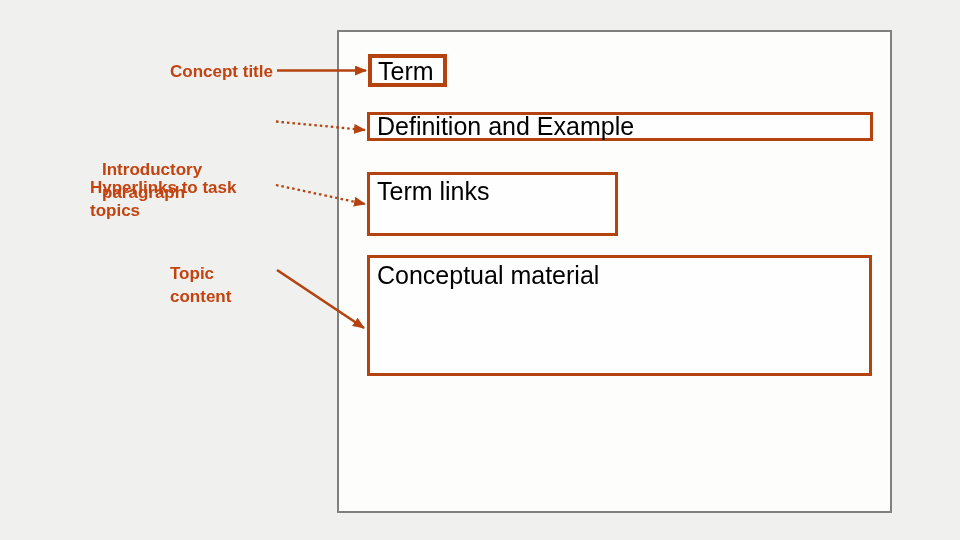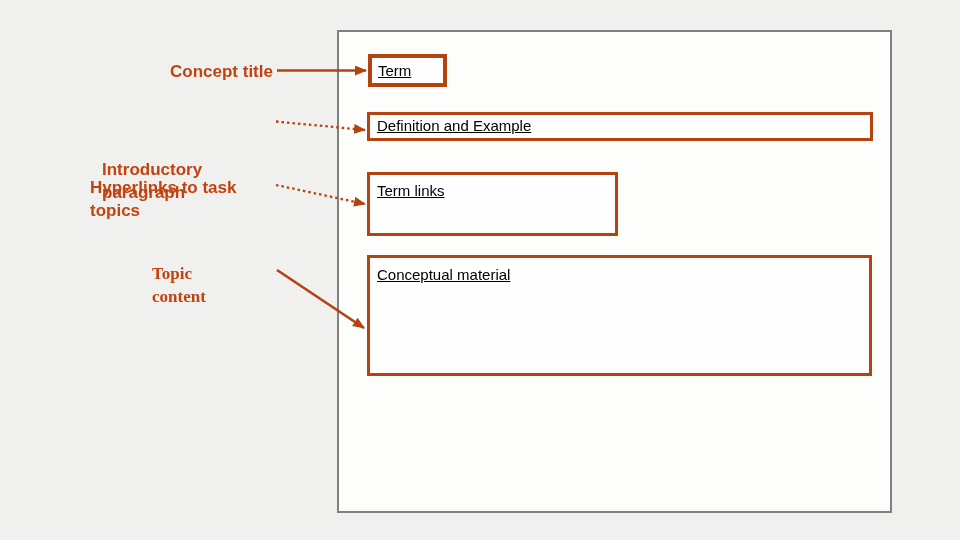--- a/index.html
+++ b/index.html
@@ -23,41 +23,41 @@
     position:absolute;left:337px;top:30px;width:555px;height:483px;
     box-sizing:border-box;border:2px solid var(--panel-border);
     background:var(--panel-bg);
   }
 
   .box{
     position:absolute;box-sizing:border-box;
     border:3px solid var(--accent);
     background:#fefefe;
     color:var(--box-text);
-    font-size:15px;line-height:24px;text-decoration:underline;
+    font-size:25px;line-height:24px;
   }
   .box-term{left:368px;top:54px;width:79px;height:33px;border-width:4px;
     display:flex;align-items:center;padding-left:6px;}
   .box-definition{left:367px;top:112px;width:506px;height:29px;
     display:flex;align-items:flex-end;padding-left:7px;}
   .box-tasklinks{left:367px;top:172px;width:251px;height:64px;
     padding:4px 0 0 7px;}
   .box-conceptual{left:367px;top:255px;width:505px;height:121px;
     padding:5px 0 0 7px;}
 
   .lbl{
     position:absolute;
     color:var(--accent-text);
     font-weight:bold;font-size:17px;line-height:23px;
     white-space:pre-line;
   }
   .lbl-concept{left:170px;top:60px;}
   .lbl-intro{left:102px;top:110px;margin-top:48px;}
   .lbl-hyperlinks{left:90px;top:176px;}
-  .lbl-topic{left:152px;top:262px;font-family:Liberation Serif, serif;}
+  .lbl-topic{left:170px;top:262px;}
 
   .arrows{position:absolute;left:0;top:0;width:960px;height:540px;pointer-events:none;}
 </style>
 </head>
 <body>
 
 <div class="stage">
 
   <div class="lbl lbl-concept">Concept title</div>
   <div class="lbl lbl-intro">Introductory

